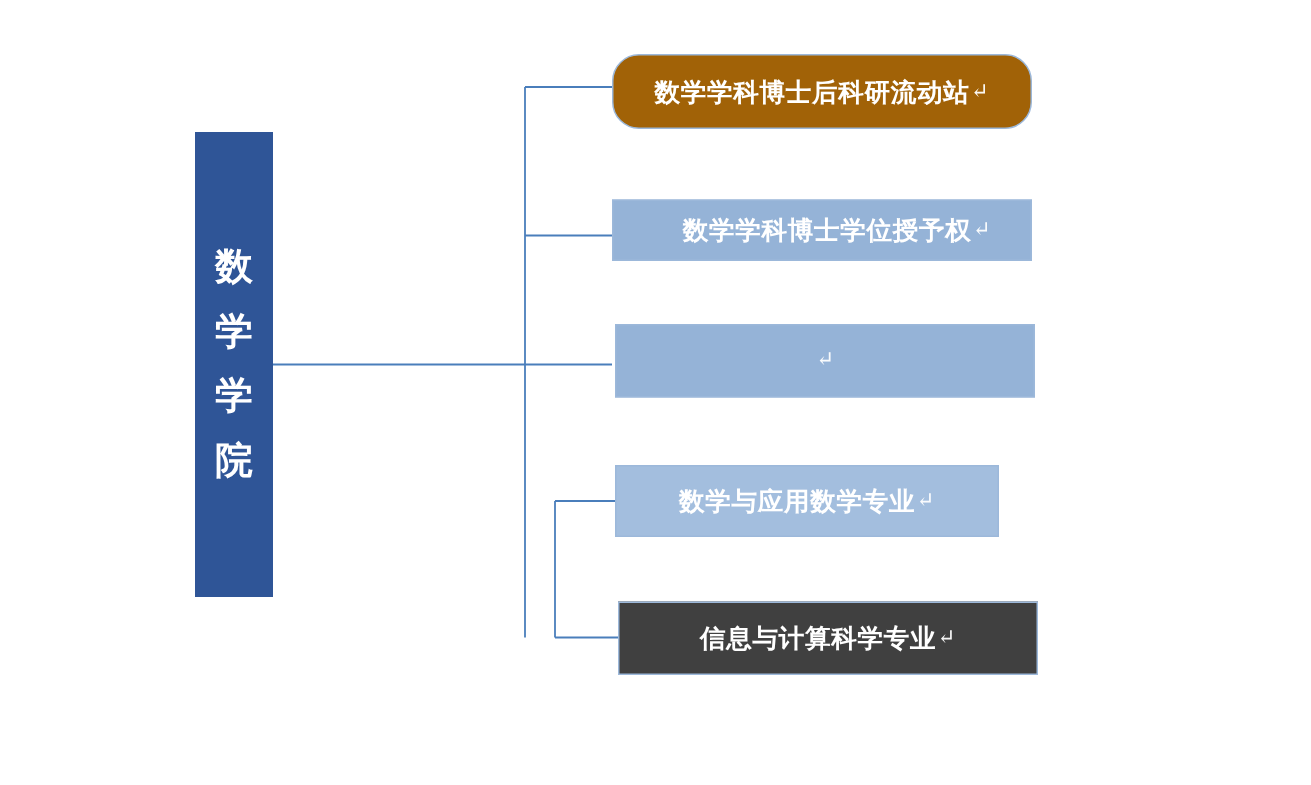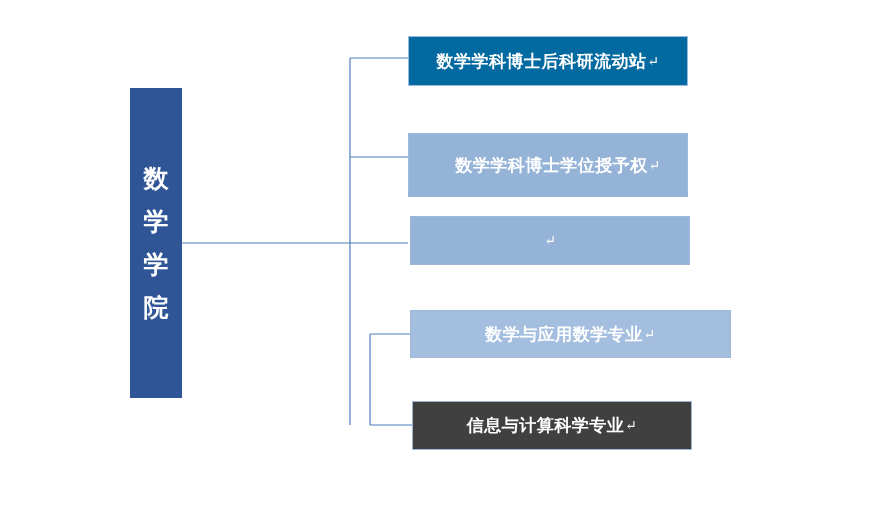--- a/index.html
+++ b/index.html
@@ -55,24 +55,24 @@
     font-weight: bold;
     letter-spacing: 0.5px;
     border: 1px solid #9cb8da;
   }
   .leaf .pilcrow {
     font-weight: normal;
     font-size: 14px;
     margin-left: 1px;
     opacity: 0.95;
   }
-  .leaf-0 { left: 408px; top: 36px;  width: 280px; height: 50px; background: #0369a1; }
-  .leaf-1 { left: 408px; top: 133px; width: 280px; height: 64px; background: #95b3d7; padding-left: 20px; }
+  .leaf-0 { left: 408px; top: 36px;  width: 280px; height: 50px; background: #a16207; border-radius: 18px; }
+  .leaf-1 { left: 408px; top: 133px; width: 280px; height: 41px; background: #95b3d7; padding-left: 20px; }
   .leaf-2 { left: 410px; top: 216px; width: 280px; height: 49px; background: #95b3d7; }
-  .leaf-3 { left: 410px; top: 310px; width: 321px; height: 48px; background: #a3bede; }
+  .leaf-3 { left: 410px; top: 310px; width: 256px; height: 48px; background: #a3bede; }
   .leaf-4 { left: 412px; top: 401px; width: 280px; height: 49px; background: #404040; }
 </style>
 </head>
 <body>
 
 <div id="canvas">
 
   <svg id="connectors" viewBox="0 0 874 523" xmlns="http://www.w3.org/2000/svg">
 
     <path d="M182 243 L408 243" stroke="#4a7ebb" stroke-width="1.2" fill="none"></path>

